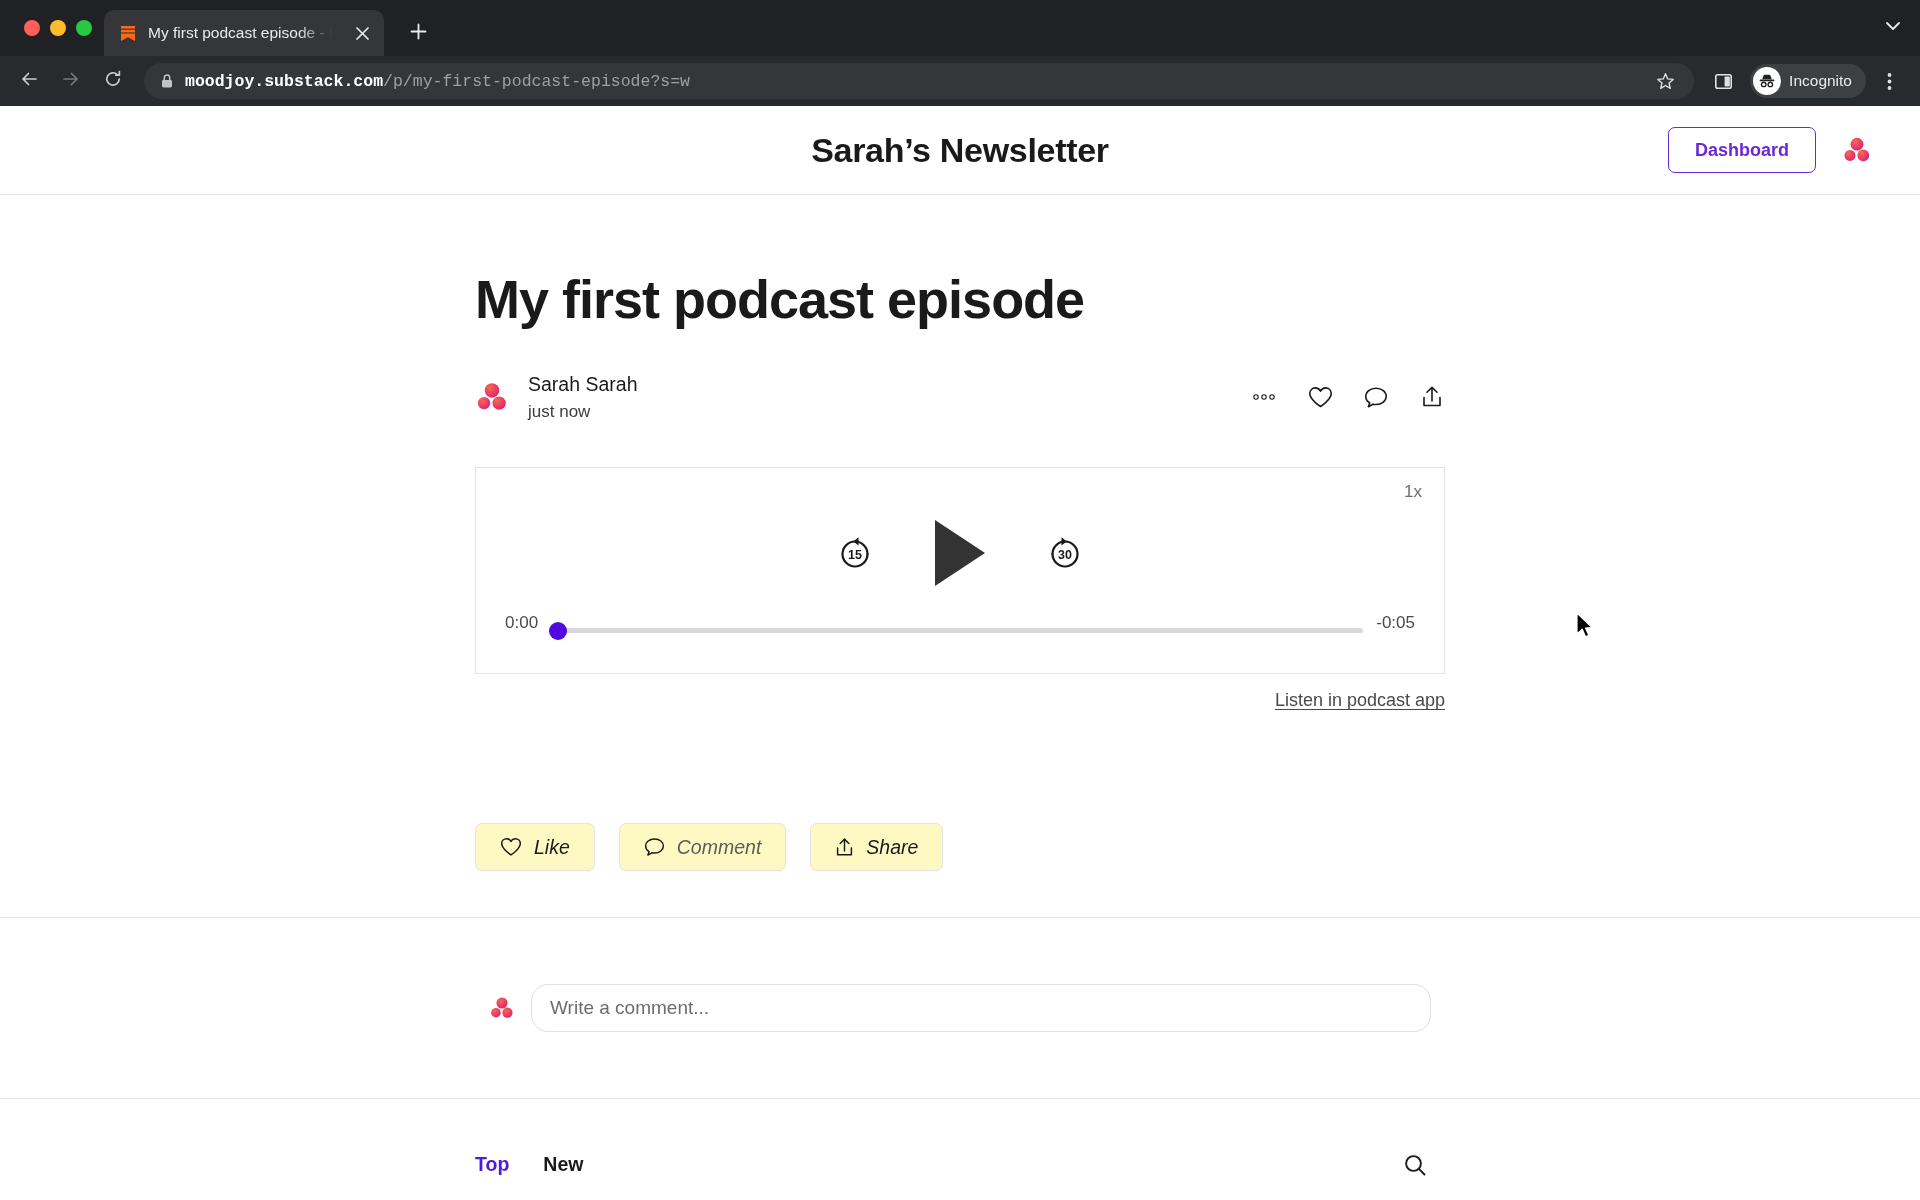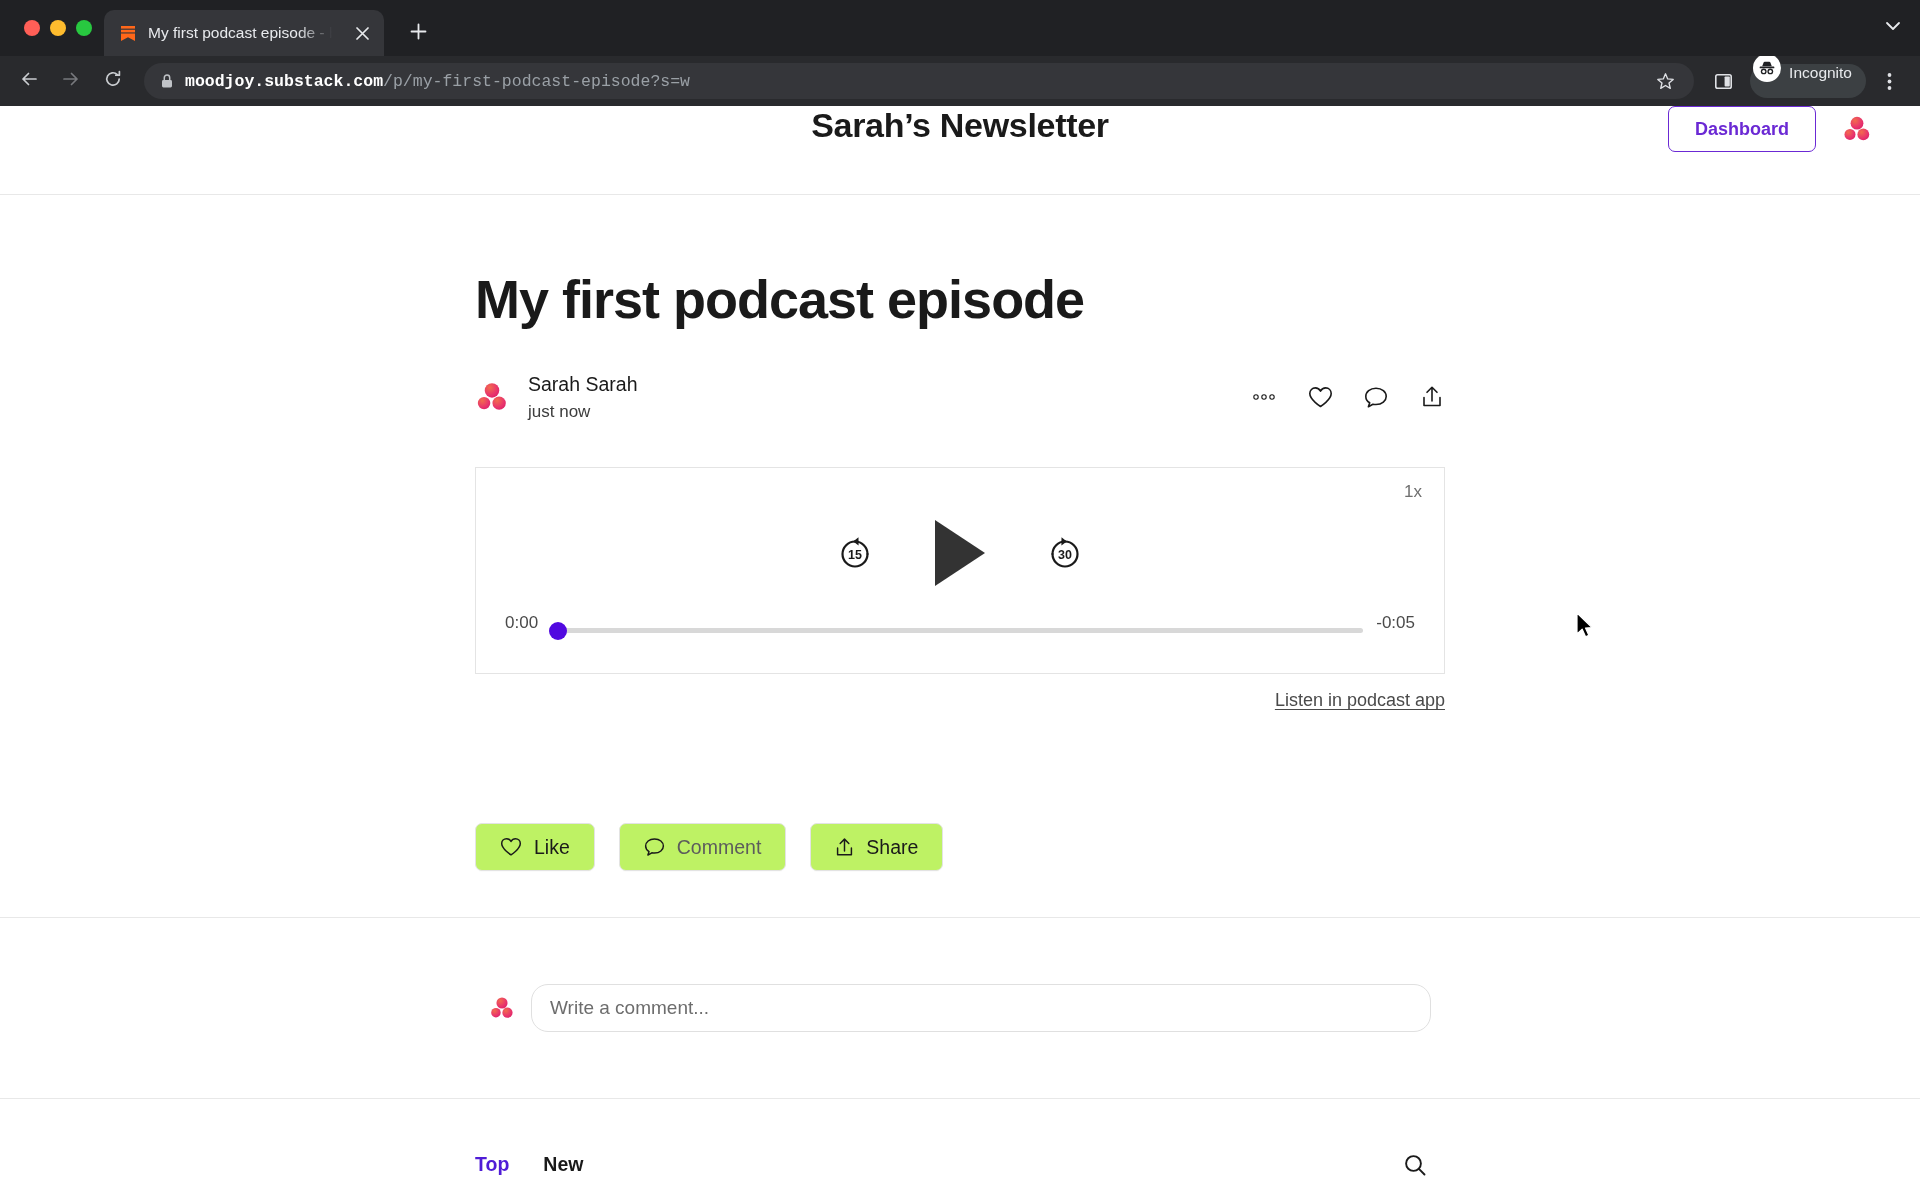--- a/index.html
+++ b/index.html
@@ -109,23 +109,23 @@
   .omni-right { margin-left: auto; display: flex; align-items: center; gap: 2px; }
   .tb-icon {
     width: 34px; height: 34px;
     display: flex; align-items: center; justify-content: center;
     color: #dfe1e5;
   }
   .profile-chip {
     height: 34px;
     background: #3c4043;
     border-radius: 17px;
-    display: flex; align-items: flex-end;
+    display: flex; align-items: center;
     gap: 8px;
-    padding: 0 14px 16px 3px;
+    padding: 0 14px 0 3px;
     margin-left: 6px;
   }
   .profile-avatar {
     width: 28px; height: 28px; border-radius: 50%;
     background: #ffffff;
     display: flex; align-items: center; justify-content: center;
     color: #202124;
   }
   .profile-label { color: #e8eaed; font-size: 15.5px; }
   .kebab {
@@ -139,21 +139,21 @@
     height: 1094px;
     background: #ffffff;
     overflow: hidden;
     position: relative;
   }
 
   .site-header {
     height: 89px;
     border-bottom: 1px solid #e8e8e8;
     display: flex;
-    align-items: flex-start;
+    align-items: center;
     justify-content: center;
     position: relative;
   }
   .site-title {
     font-size: 34px;
     font-weight: bold;
     color: #1a1a1a;
     letter-spacing: -0.3px;
   }
   .header-right {
@@ -273,29 +273,30 @@
   
   .engage {
     display: flex;
     gap: 24px;
     margin-top: 112px;
     padding-bottom: 46px;
   }
   .ebtn {
     border: 1px solid #e3e3e3;
     border-radius: 7px;
-    background: #bef264;
+    background: #fef9c3;
     height: 48px;
     display: flex;
     align-items: center;
     gap: 12px;
     padding: 0 24px;
     font-size: 19.5px;
     color: #1a1a1a;
     box-shadow: 0 1px 1px rgba(0,0,0,0.02);
+    font-style: italic;
   }
   .ebtn .gi { display: flex; align-items: center; color: #1a1a1a; }
   .ebtn.comment { color: #5c5c5c; }
 
   .hr { height: 1px; background: #e8e8e8; width: 100%; }
 
   .comment-row {
     display: flex;
     align-items: center;
     height: 180px;

